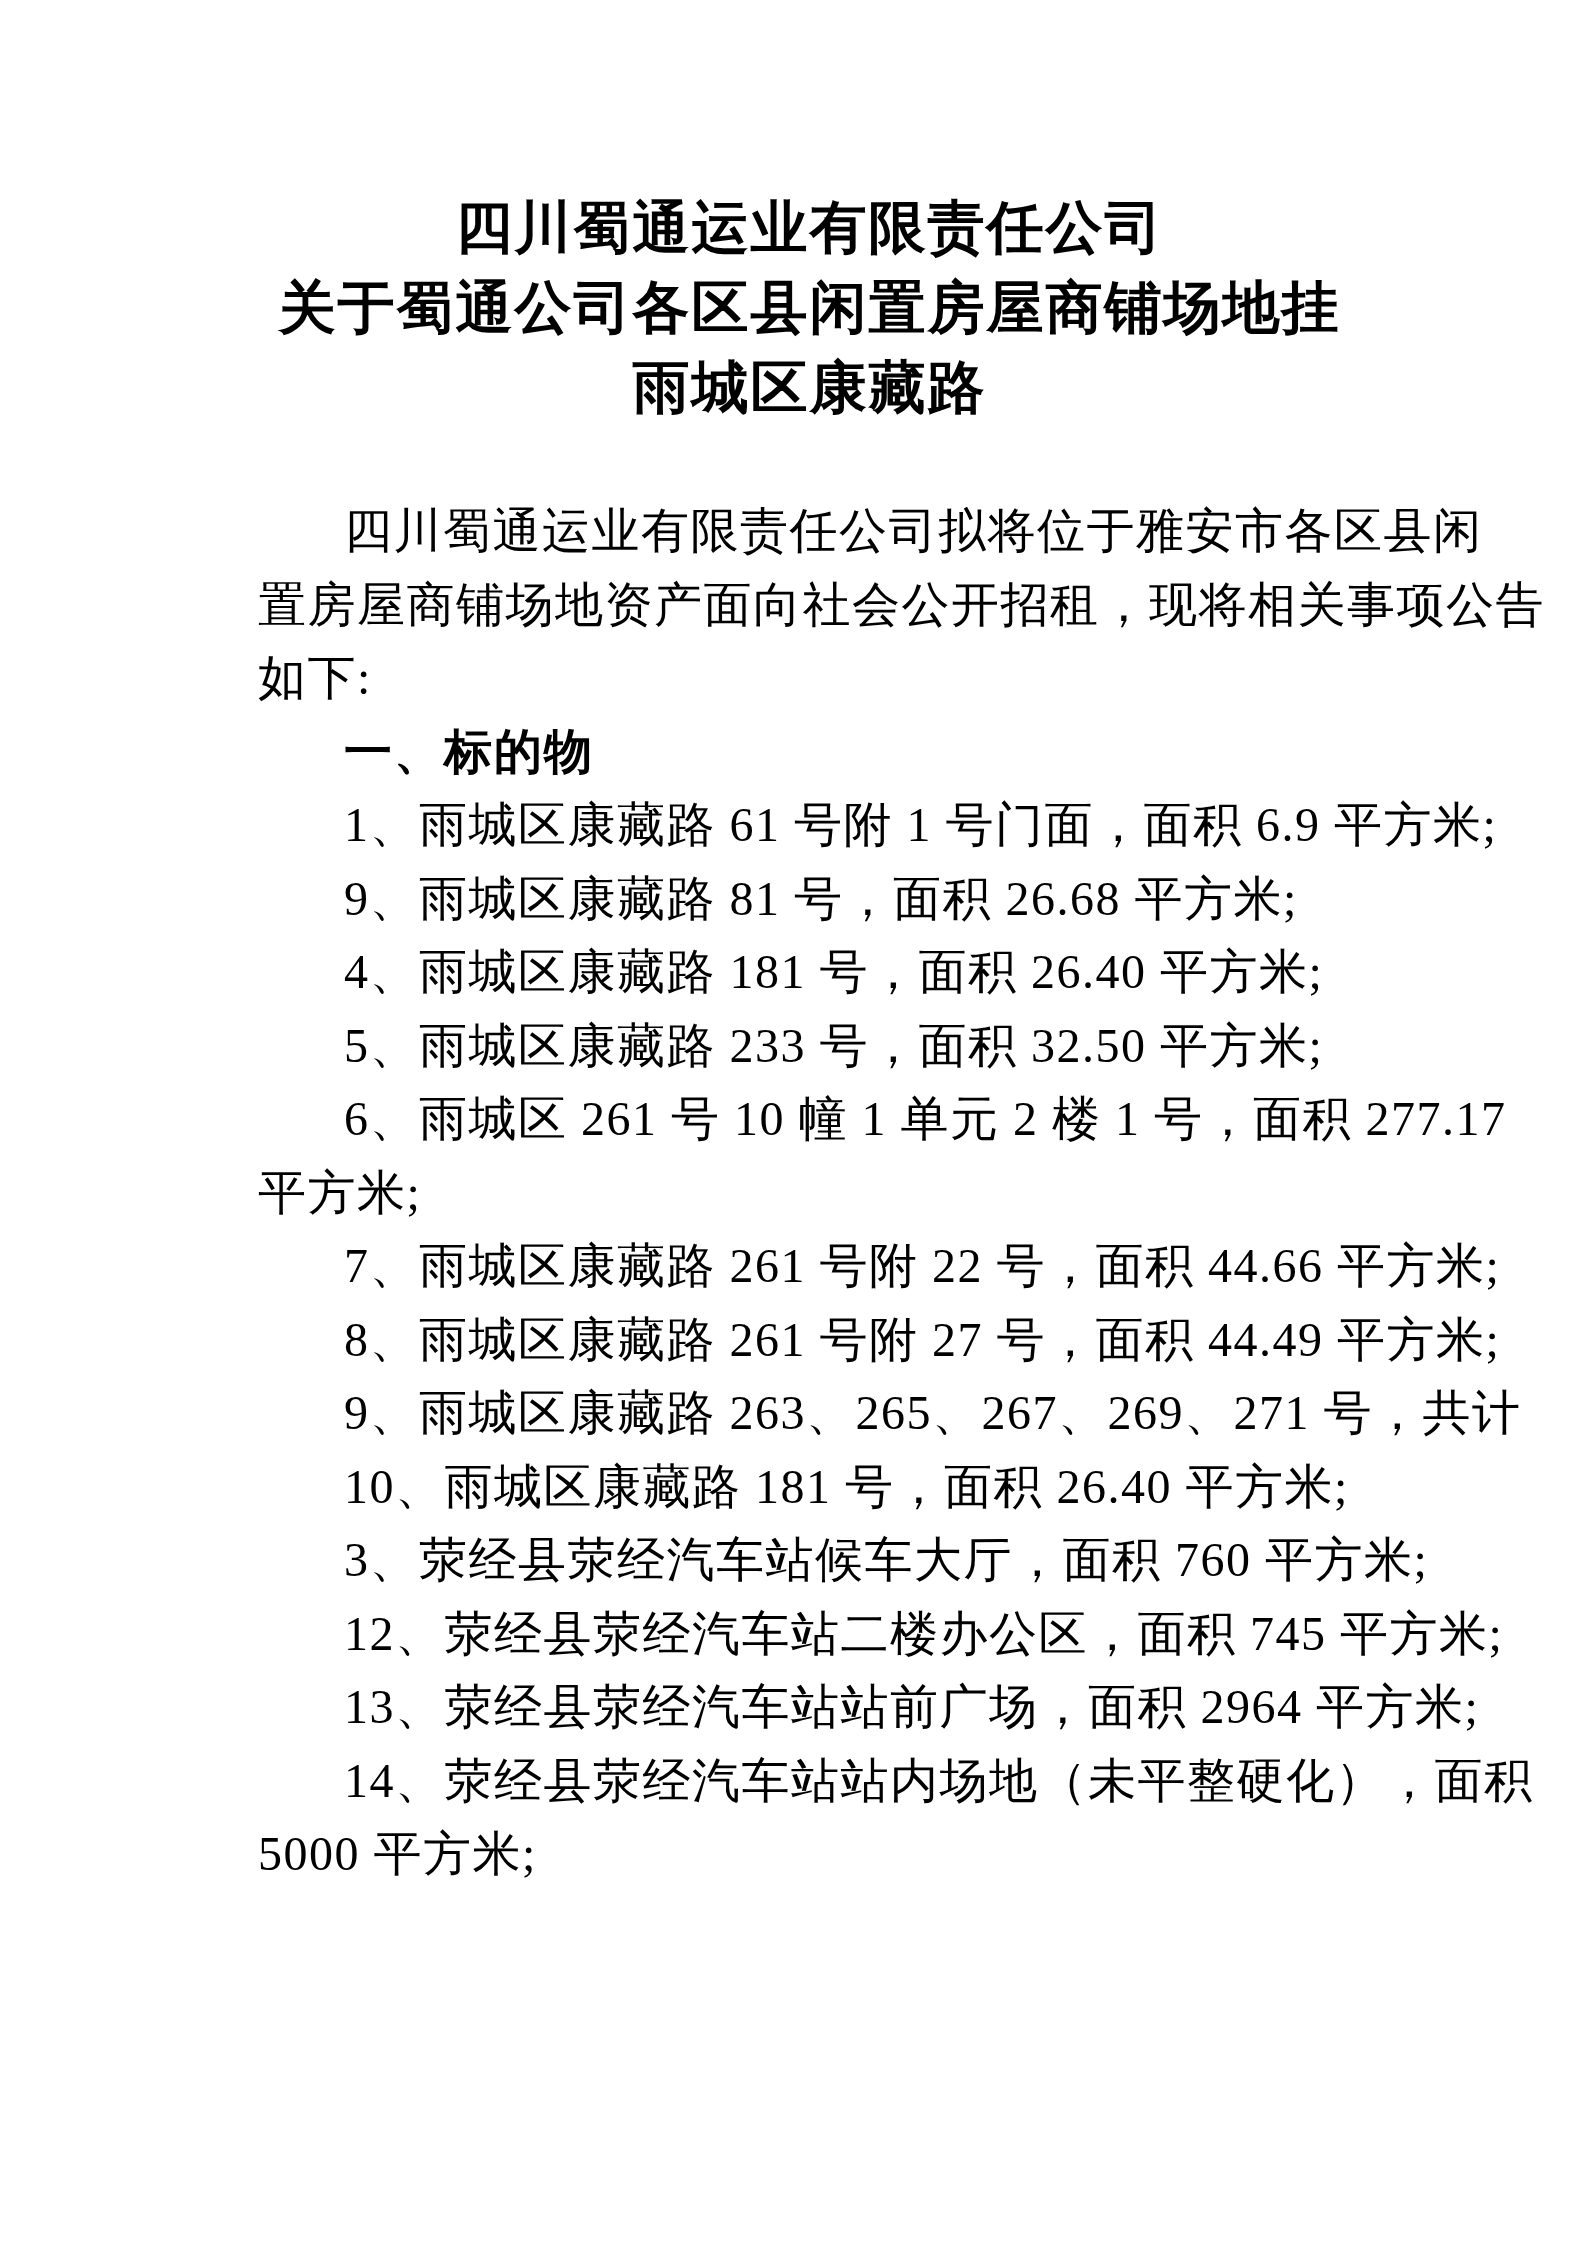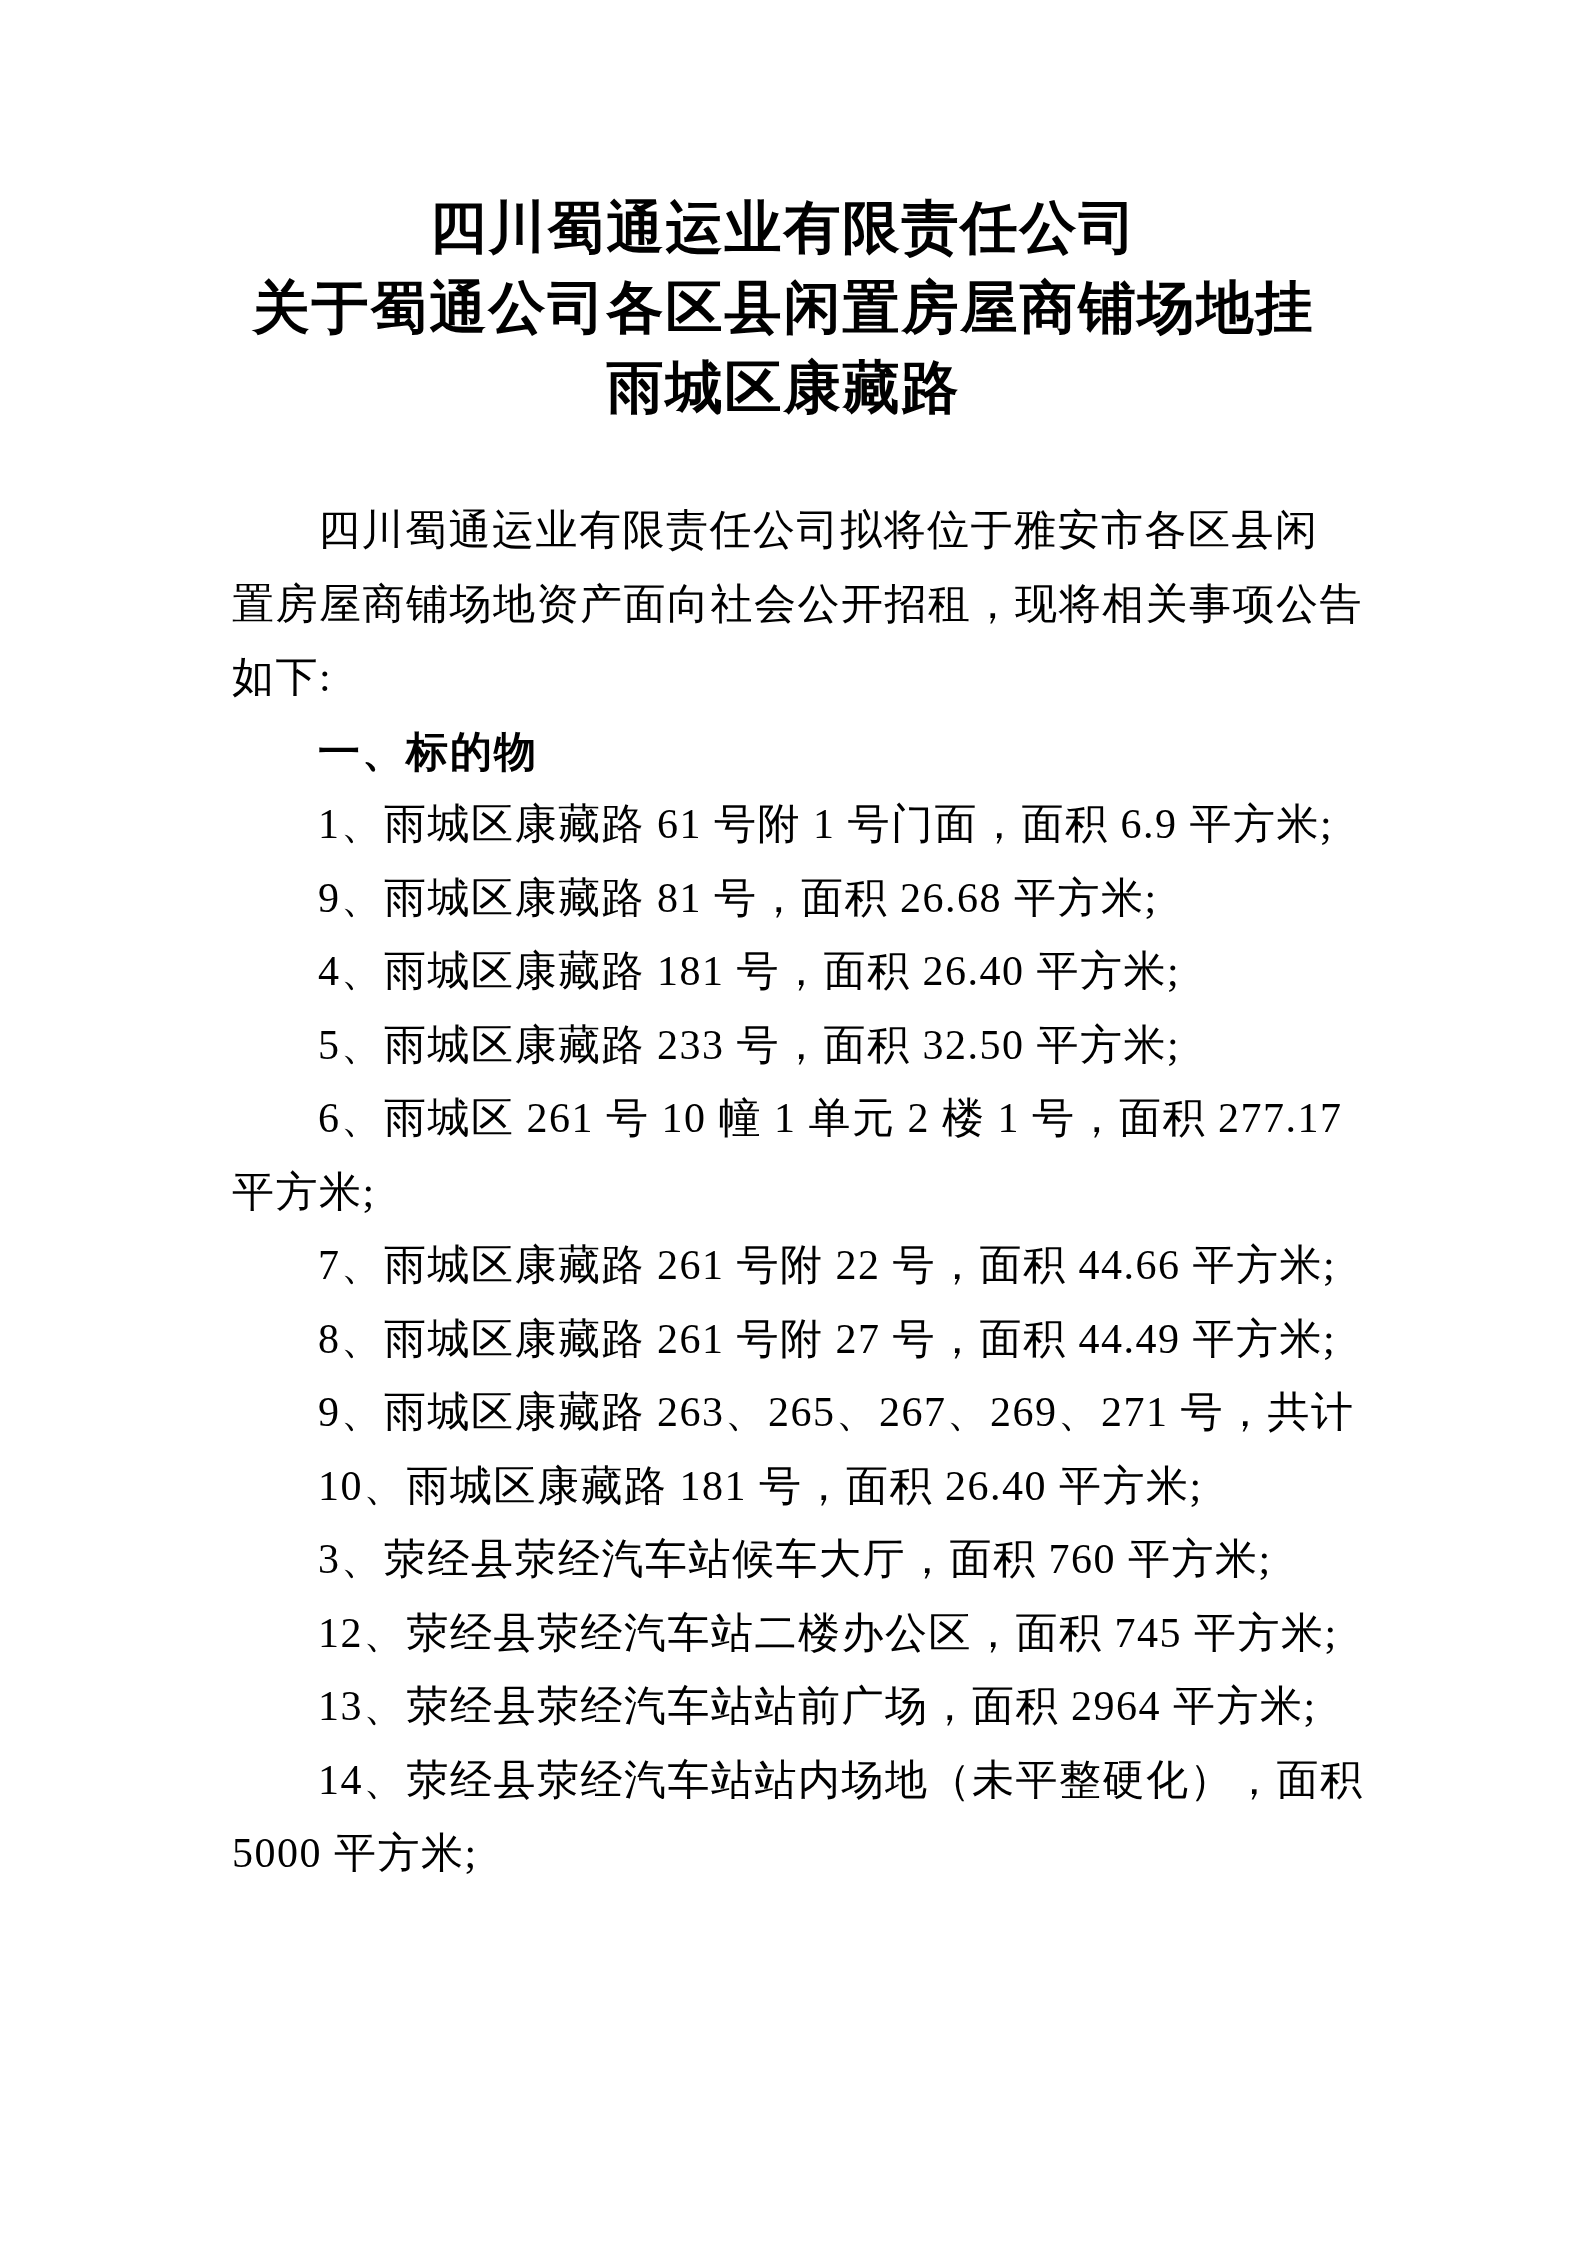--- a/index.html
+++ b/index.html
@@ -10,40 +10,40 @@
   .page {
     position: relative;
     width: 1587px;
     height: 2245px;
     background: #ffffff;
     color: #000000;
     overflow: hidden;
   }
   .content {
     position: absolute;
-    left: 232px;
+    left: 258px;
     top: 0;
     width: 1103px;
   }
   .title-block {
     margin-top: 188px;
     text-align: center;
     font-family: "Liberation Serif", "DejaVu Serif", serif;
     font-weight: 700;
     font-size: 57px;
     line-height: 80px;
     letter-spacing: 2px;
   }
   .title-line {
     white-space: nowrap;
   }
   .body-block {
     margin-top: 66px;
     font-family: "Liberation Serif", "DejaVu Serif", serif;
-    font-size: 42px;
+    font-size: 48px;
     line-height: 73.5px;
     letter-spacing: 1.5px;
   }
   .line {
     white-space: nowrap;
   }
   .indent {
     text-indent: 86px;
   }
   .heading-line {

